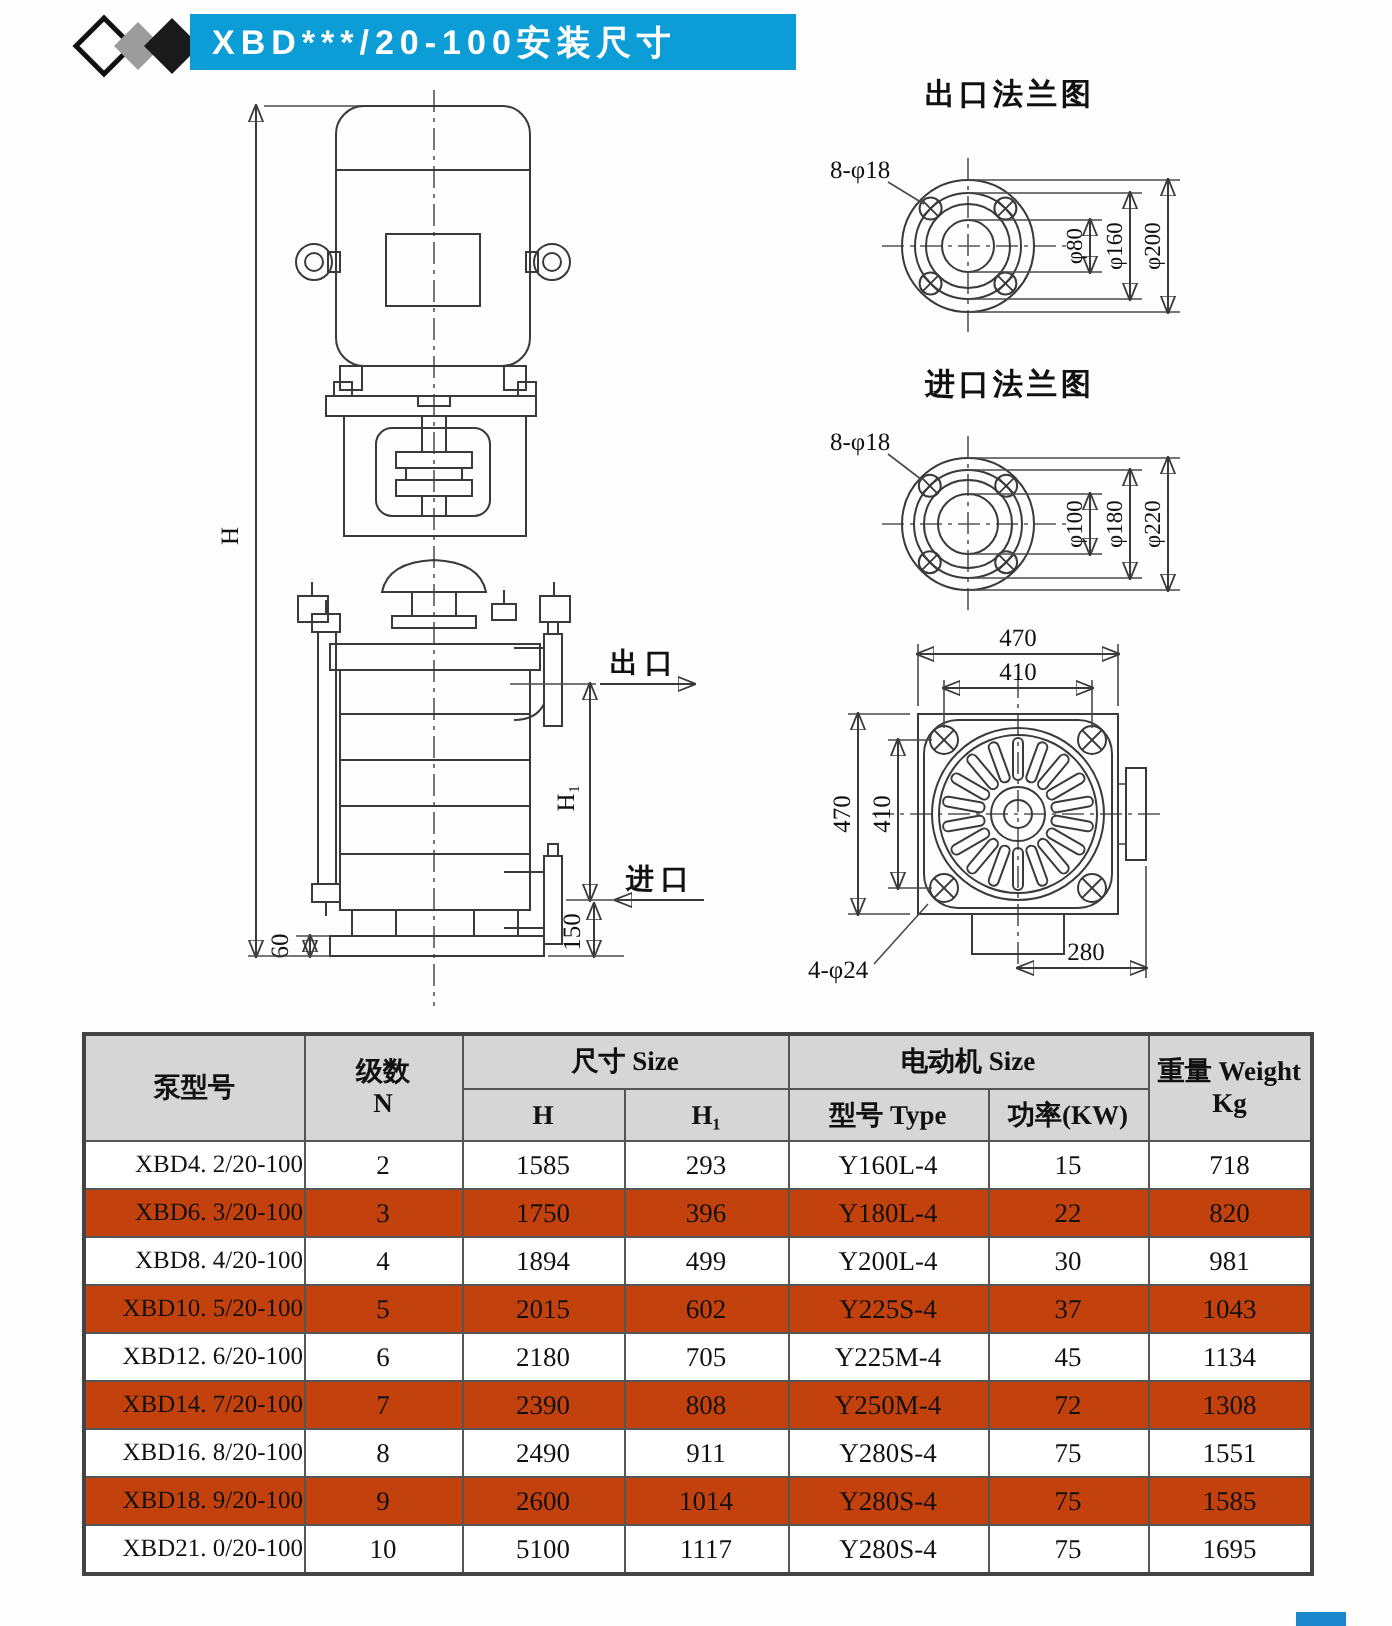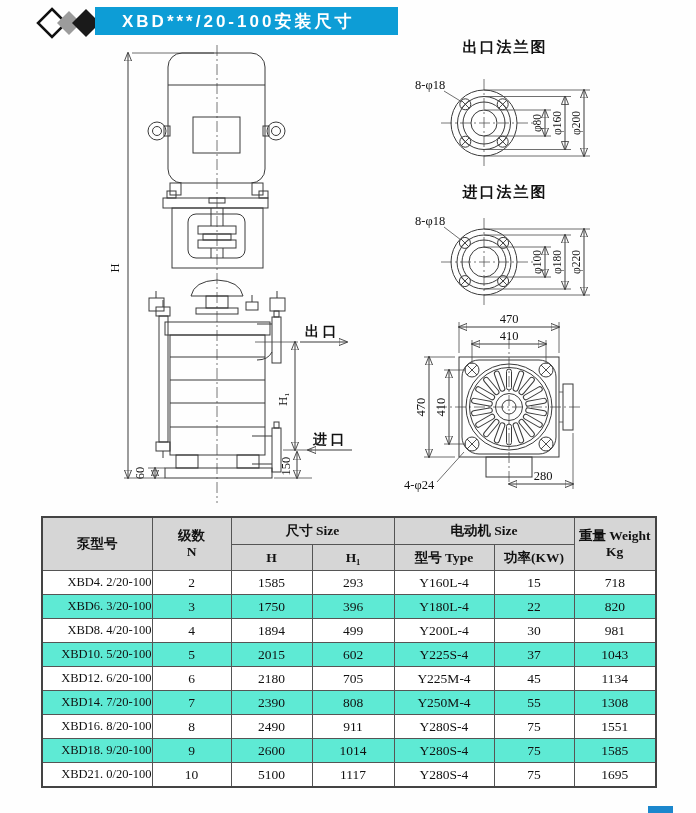--- a/index.html
+++ b/index.html
@@ -3,21 +3,21 @@
 <meta charset="utf-8">
 <style>
   html,body{margin:0;padding:0;}
   body{background:#e8e8e8;font-family:"Liberation Serif", serif;}
   .page{position:relative;width:696px;height:813px;background:#fefefe;margin:0 auto;overflow:hidden;}
 
   
   .hdr{position:absolute;left:0;top:0;width:696px;height:46px;}
   .hdr-logo{position:absolute;left:36px;top:3px;}
   .hdr-title{position:absolute;left:95px;top:7px;width:303px;height:28px;
-    display:flex;align-items:center;padding-left:27px;box-sizing:border-box;}
+    display:flex;align-items:center;padding-left:11px;box-sizing:border-box;}
   .hdr-title span{color:#fff;font-weight:bold;font-size:17px;letter-spacing:3px;
     font-family:"Liberation Sans", sans-serif;white-space:nowrap;}
 
   
   .drw{position:absolute;left:0;top:0;}
   .drw line,.drw rect,.drw circle,.drw path,.drw polygon{fill:none;stroke:#3a3a3a;stroke-width:1;}
   .drw .thin{stroke-width:0.8;stroke:#4a4a4a;}
   .drw .cl{stroke-width:0.8;stroke:#555;stroke-dasharray:11 3 2 3;}
   .drw text{fill:#111;stroke:none;font-family:"Liberation Serif", serif;}
   .drw text.dm{font-size:11.5px;}
@@ -30,21 +30,21 @@
   .spec{position:absolute;left:41px;top:516px;}
   table{border-collapse:collapse;table-layout:fixed;width:616px;
     font-family:"Liberation Serif", serif;}
   th,td{border:1px solid #555;text-align:center;vertical-align:middle;
     overflow:hidden;white-space:nowrap;padding:0;}
   table{border:2px solid #444;}
   thead th{background:#d6d6d6;font-size:13.5px;font-weight:bold;color:#111;}
   thead tr.r1 th{height:26px;}
   thead tr.r2 th{height:25px;}
   tbody td{height:23px;font-size:13.5px;color:#111;background:#fff;}
-  tbody tr.alt td{background:#5eead4;}
+  tbody tr.alt td{background:#c2410c;}
   td.model{font-size:12.5px;text-align:right;}
   .two-line{line-height:1.15;}
 
   
   .blue-chip{position:absolute;left:648px;top:806px;width:25px;height:7px;}
 </style>
 </head>
 <body>
 
 <div class="page">
@@ -396,21 +396,21 @@
             <td>Y225M-4</td>
             <td>45</td>
             <td>1134</td>
           </tr>
           <tr class="alt">
             <td class="model">XBD14. 7/20-100</td>
             <td>7</td>
             <td>2390</td>
             <td>808</td>
             <td>Y250M-4</td>
-            <td>55</td>
+            <td>72</td>
             <td>1308</td>
           </tr>
           <tr>
             <td class="model">XBD16. 8/20-100</td>
             <td>8</td>
             <td>2490</td>
             <td>911</td>
             <td>Y280S-4</td>
             <td>75</td>
             <td>1551</td>

